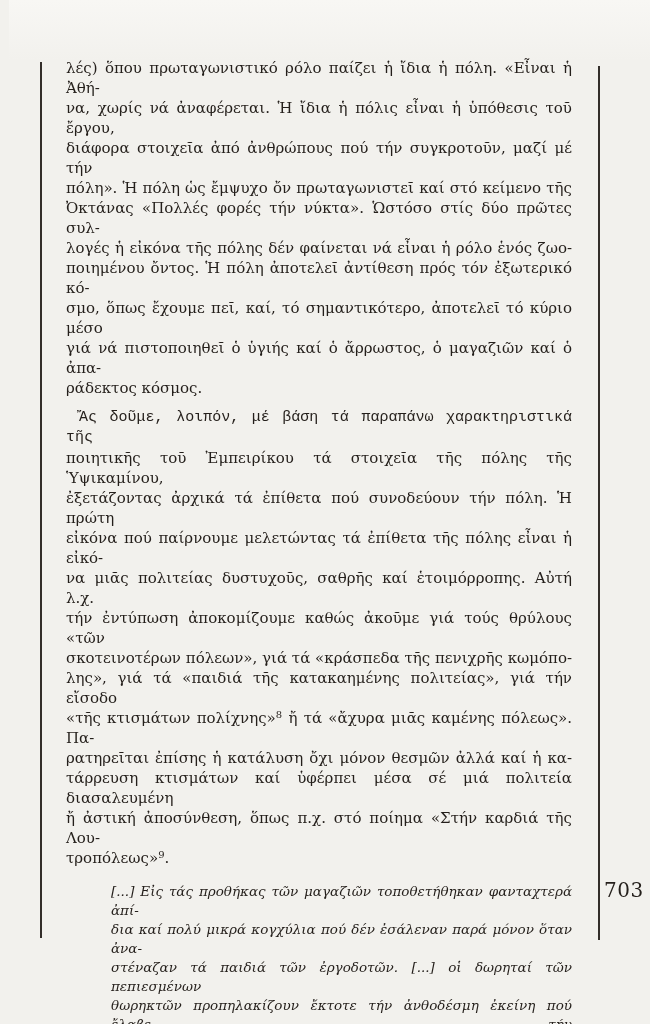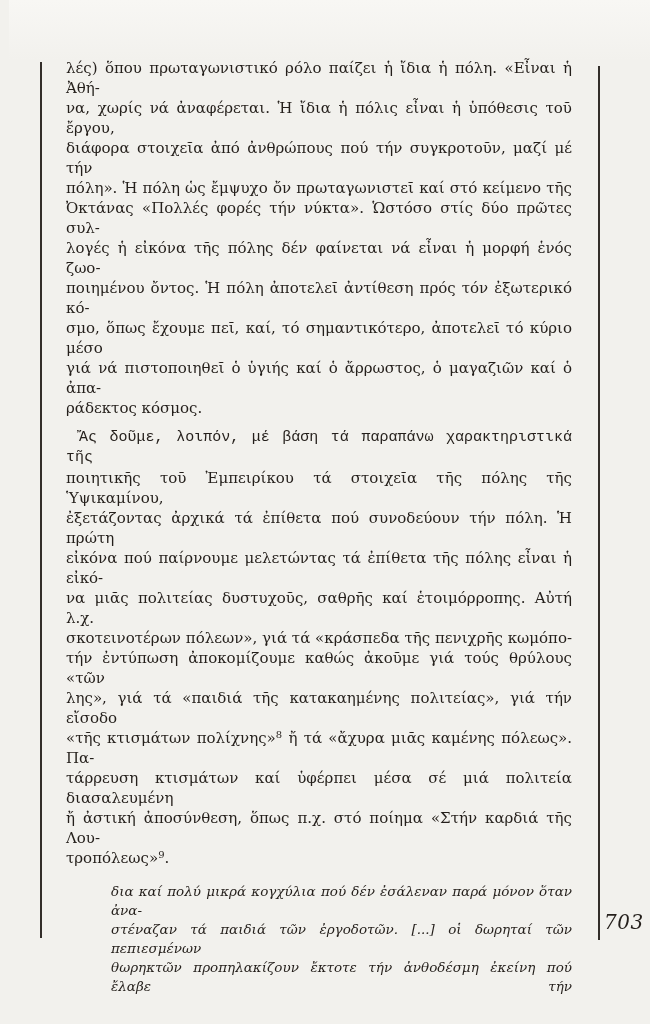--- a/index.html
+++ b/index.html
@@ -36,65 +36,66 @@
   .quote{
     margin-left:45px;
     font-style:italic;
     font-size:13.5px;line-height:19px;
   }
   .b2{margin-top:10px;}
   .b3{margin-top:14px;}
   .it{}
   .sup{font-size:10px;vertical-align:5px;line-height:0;font-style:normal;}
   .folio{
-    position:absolute;left:595px;top:910px;
+    position:absolute;left:595px;top:878px;
     font-size:20px;line-height:24px;color:var(--ink);
     letter-spacing:0.5px;
-    font-style:italic;
   }
 </style>
 </head>
 <body>
 
 <div class="page">
 
   <div class="rule rule-left"></div>
   <div class="rule rule-right"></div>
 
   <main class="column">
 
     <div class="para cont b1">
         <div class="line">λές) ὅπου πρωταγωνιστικό ρόλο παίζει ἡ ἴδια ἡ πόλη. «Εἶναι ἡ Ἀθή-</div>
         <div class="line">να, χωρίς νά ἀναφέρεται. Ἡ ἴδια ἡ πόλις εἶναι ἡ ὑπόθεσις τοῦ ἔργου,</div>
         <div class="line">διάφορα στοιχεῖα ἀπό ἀνθρώπους πού τήν συγκροτοῦν, μαζί μέ τήν</div>
         <div class="line">πόλη». Ἡ πόλη ὡς ἔμψυχο ὄν πρωταγωνιστεῖ καί στό κείμενο τῆς</div>
         <div class="line"><span class="it">Ὀκτάνας</span><span> «Πολλές φορές τήν νύκτα». Ὡστόσο στίς δύο πρῶτες συλ-</span></div>
-        <div class="line">λογές ἡ εἰκόνα τῆς πόλης δέν φαίνεται νά εἶναι ἡ μορφή ἑνός ζωο-</div>
+        <div class="line">λογές ἡ εἰκόνα τῆς πόλης δέν φαίνεται νά εἶναι ἡ ρόλο ἑνός ζωο-</div>
         <div class="line">ποιημένου ὄντος. Ἡ πόλη ἀποτελεῖ ἀντίθεση πρός τόν ἐξωτερικό κό-</div>
         <div class="line">σμο, ὅπως ἔχουμε πεῖ, καί, τό σημαντικότερο, ἀποτελεῖ τό κύριο μέσο</div>
         <div class="line">γιά νά πιστοποιηθεῖ ὁ ὑγιής καί ὁ ἄρρωστος, ὁ μαγαζιῶν καί ὁ ἀπα-</div>
         <div class="line last">ράδεκτος κόσμος.</div>
       </div>
 
     <div class="para ind b2">
         <div class="line">Ἄς δοῦμε, λοιπόν, μέ βάση τά παραπάνω χαρακτηριστικά τῆς</div>
         <div class="line"><span>ποιητικῆς τοῦ Ἐμπειρίκου τά στοιχεῖα τῆς πόλης τῆς </span><span class="it">Ὑψικαμίνου</span><span>,</span></div>
         <div class="line">ἐξετάζοντας ἀρχικά τά ἐπίθετα πού συνοδεύουν τήν πόλη. Ἡ πρώτη</div>
         <div class="line">εἰκόνα πού παίρνουμε μελετώντας τά ἐπίθετα τῆς πόλης εἶναι ἡ εἰκό-</div>
         <div class="line">να μιᾶς πολιτείας δυστυχοῦς, σαθρῆς καί ἑτοιμόρροπης. Αὐτή λ.χ.</div>
+        <div class="line">τήν ἐντύπωση ἀποκομίζουμε καθώς ἀκοῦμε γιά τούς θρύλους «τῶν</div>
         <div class="line">σκοτεινοτέρων πόλεων», γιά τά «κράσπεδα τῆς πενιχρῆς κωμόπο-</div>
-        <div class="line">τήν ἐντύπωση ἀποκομίζουμε καθώς ἀκοῦμε γιά τούς θρύλους «τῶν</div>
         <div class="line">λης», γιά τά «παιδιά τῆς κατακαημένης πολιτείας», γιά τήν εἴσοδο</div>
         <div class="line"><span>«τῆς κτισμάτων πολίχνης»</span><span class="sup">8</span><span> ἤ τά «ἄχυρα μιᾶς καμένης πόλεως». Πα-</span></div>
+        <div class="line">ρατηρεῖται ἐπίσης ἡ κατάλυση ὄχι μόνον θεσμῶν ἀλλά καί ἡ κα-</div>
         <div class="line">τάρρευση κτισμάτων καί ὑφέρπει μέσα σέ μιά πολιτεία διασαλευμένη</div>
         <div class="line">ἤ ἀστική ἀποσύνθεση, ὅπως π.χ. στό ποίημα «Στήν καρδιά τῆς Λου-</div>
         <div class="line last"><span>τροπόλεως»</span><span class="sup">9</span><span>.</span></div>
       </div>
 
     <div class="quote b3">
+        <div class="line">[...] Εἰς τάς προθήκας τῶν μαγαζιῶν τοποθετήθηκαν φανταχτερά ἀπί-</div>
         <div class="line">δια καί πολύ μικρά κογχύλια πού δέν ἐσάλεναν παρά μόνον ὅταν ἀνα-</div>
         <div class="line">στέναζαν τά παιδιά τῶν ἐργοδοτῶν. [...] οἱ δωρηταί τῶν πεπιεσμένων</div>
         <div class="line">θωρηκτῶν προπηλακίζουν ἔκτοτε τήν ἀνθοδέσμη ἐκείνη πού ἔλαβε τήν</div>
       </div>
 
   </main>
 
   <div class="folio">703</div>
 
 </div>

